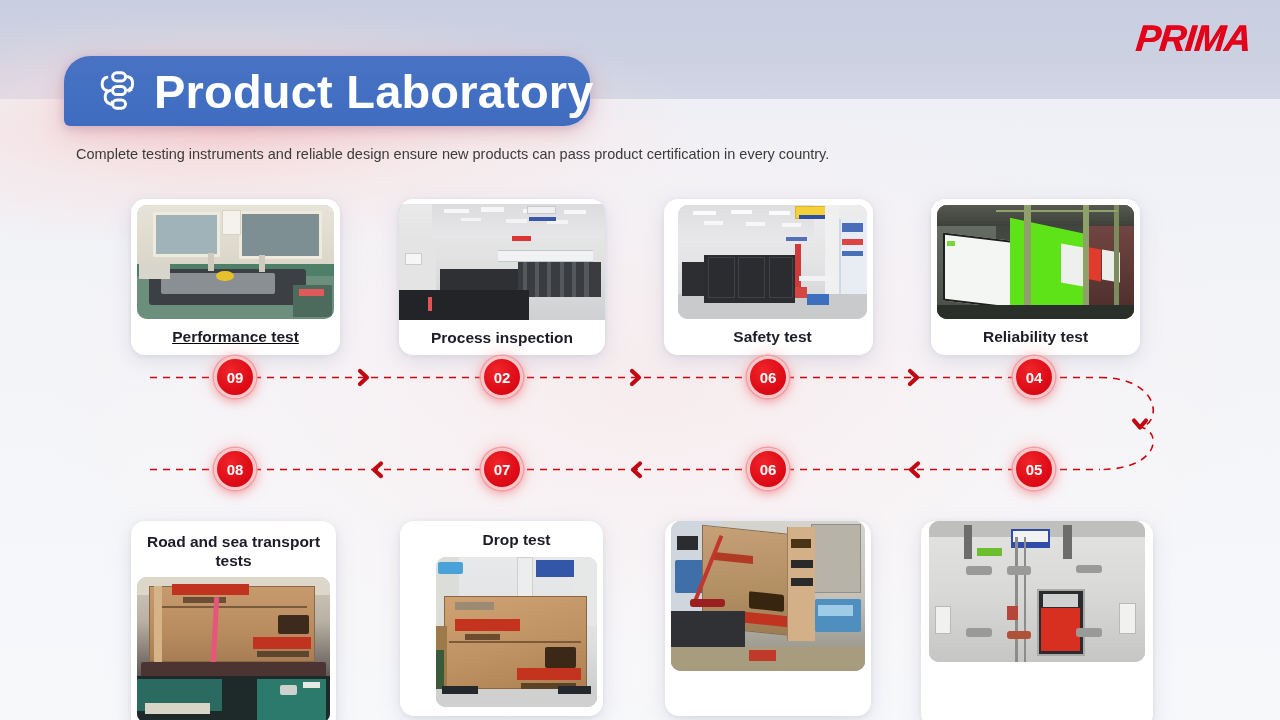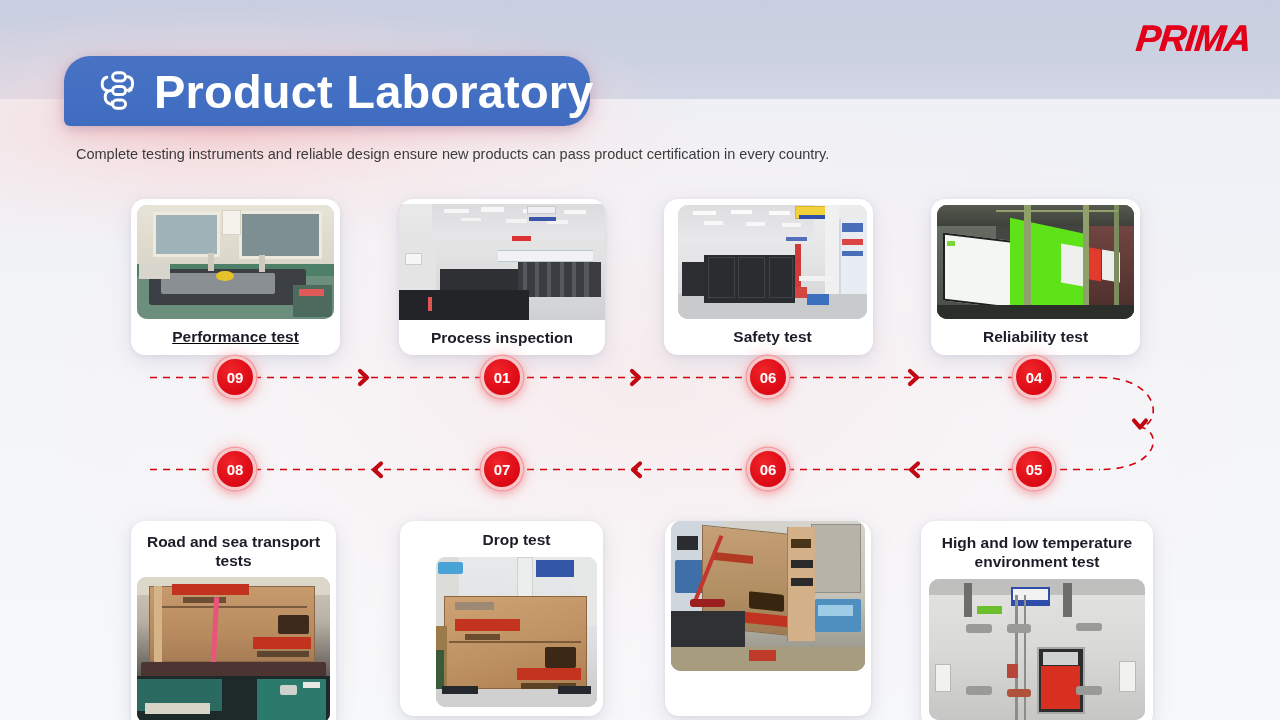--- a/index.html
+++ b/index.html
@@ -276,21 +276,21 @@
       <div class="ph" style="left:44%;top:0;width:3.5%;height:100%;background:#8fa06a;"></div>
       <div class="ph" style="left:74%;top:0;width:3%;height:100%;background:#8fa06a;"></div>
       <div class="ph" style="left:90%;top:0;width:2.5%;height:100%;background:#7d8c5e;"></div>
       <div class="ph" style="left:30%;top:4%;width:62%;height:2.5%;background:#8fa06a;"></div>
       <div class="ph" style="left:0;top:88%;width:100%;height:12%;background:#2b2f2a;"></div>
     </div>
     <div class="card-label" style="height:36px;">Reliability test</div>
   </div>
 
   <div class="badge" style="left:214px; top:356px;">09</div>
-  <div class="badge" style="left:481px; top:356px;">01</div>
+  <div class="badge" style="left:481px; top:356px;">02</div>
   <div class="badge" style="left:747px; top:356px;">06</div>
   <div class="badge" style="left:1013px; top:356px;">04</div>
 
   <div class="badge" style="left:214px; top:448px;">08</div>
   <div class="badge" style="left:481px; top:448px;">07</div>
   <div class="badge" style="left:747px; top:448px;">06</div>
   <div class="badge" style="left:1013px; top:448px;">05</div>
 
   <div class="card row2" style="left:131px; top:489px; width:205px; height:212px;">
     <div class="card-label" style="height:56px; padding-top:4px;">Road and sea transport tests</div>
@@ -360,21 +360,20 @@
       <div class="ph" style="left:10%;top:52%;width:18%;height:5%;background:#9b1f1f;border-radius:3px;"></div>
       <div class="ph" style="left:74%;top:52%;width:24%;height:22%;background:#4e8fc0;border-radius:2px;"></div>
       <div class="ph" style="left:76%;top:56%;width:18%;height:7%;background:#9ecbe6;"></div>
       <div class="ph" style="left:0;top:60%;width:38%;height:28%;background:#2f3134;"></div>
       <div class="ph" style="left:0;top:84%;width:100%;height:16%;background:#a79c7e;"></div>
       <div class="ph" style="left:40%;top:86%;width:14%;height:7%;background:#c03a2a;"></div>
     </div>
   </div>
 
   <div class="card row2" style="left:921px; top:489px; width:232px; height:207px;">
-    <div class="card-label" style="height:58px; padding-top:4px;">High and low temperature environment test</div>
     <div class="card-photo rounded" style="margin:0 8px 8px 8px; height:141px;">
       <div class="ph" style="left:0;top:0;width:100%;height:100%;background:linear-gradient(180deg,#e3e4e2 0%,#d9dad7 50%,#c6c7c4 100%);"></div>
       <div class="ph" style="left:0;top:0;width:100%;height:11%;background:#bfc0bd;"></div>
       <div class="ph" style="left:38%;top:6%;width:18%;height:13%;background:#2f4da8;"></div>
       <div class="ph" style="left:39%;top:7%;width:16%;height:8%;background:#f2f2f2;"></div>
       <div class="ph" style="left:16%;top:3%;width:4%;height:24%;background:#6d6e6c;"></div>
       <div class="ph" style="left:62%;top:3%;width:4%;height:24%;background:#6d6e6c;"></div>
       <div class="ph" style="left:22%;top:19%;width:12%;height:6%;background:#6cbf2c;"></div>
       <div class="ph" style="left:40%;top:11%;width:1.2%;height:89%;background:#8c8d8a;"></div>
       <div class="ph" style="left:44%;top:11%;width:0.9%;height:89%;background:#8c8d8a;"></div>

